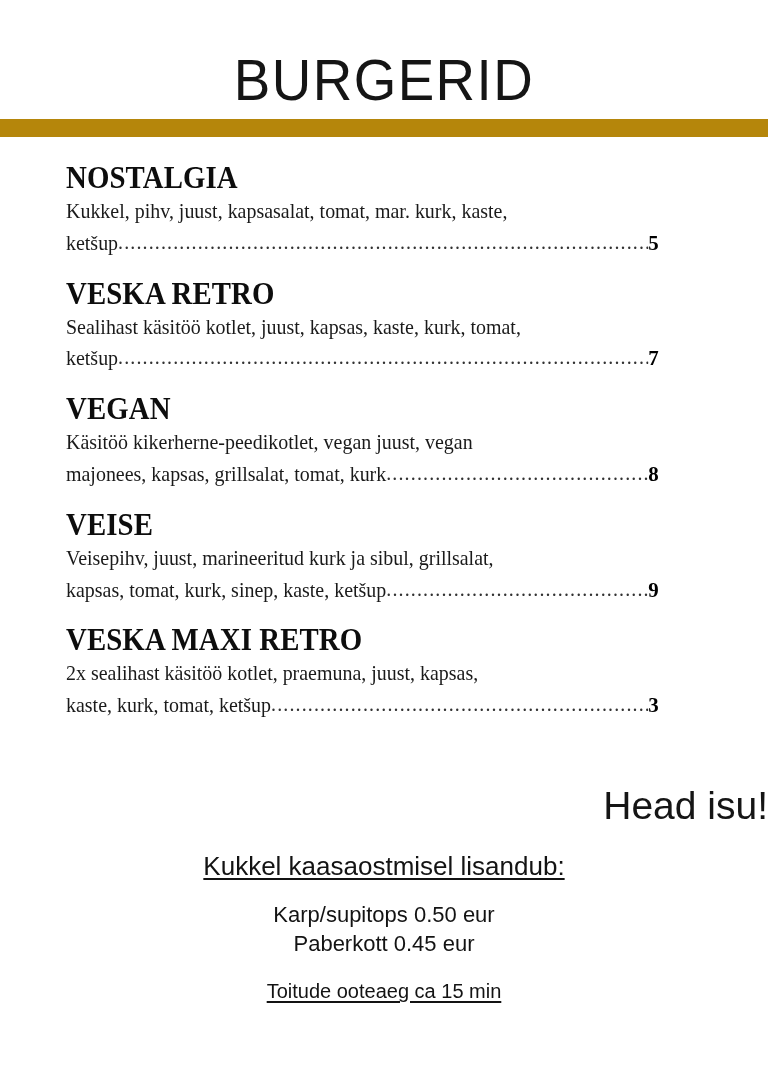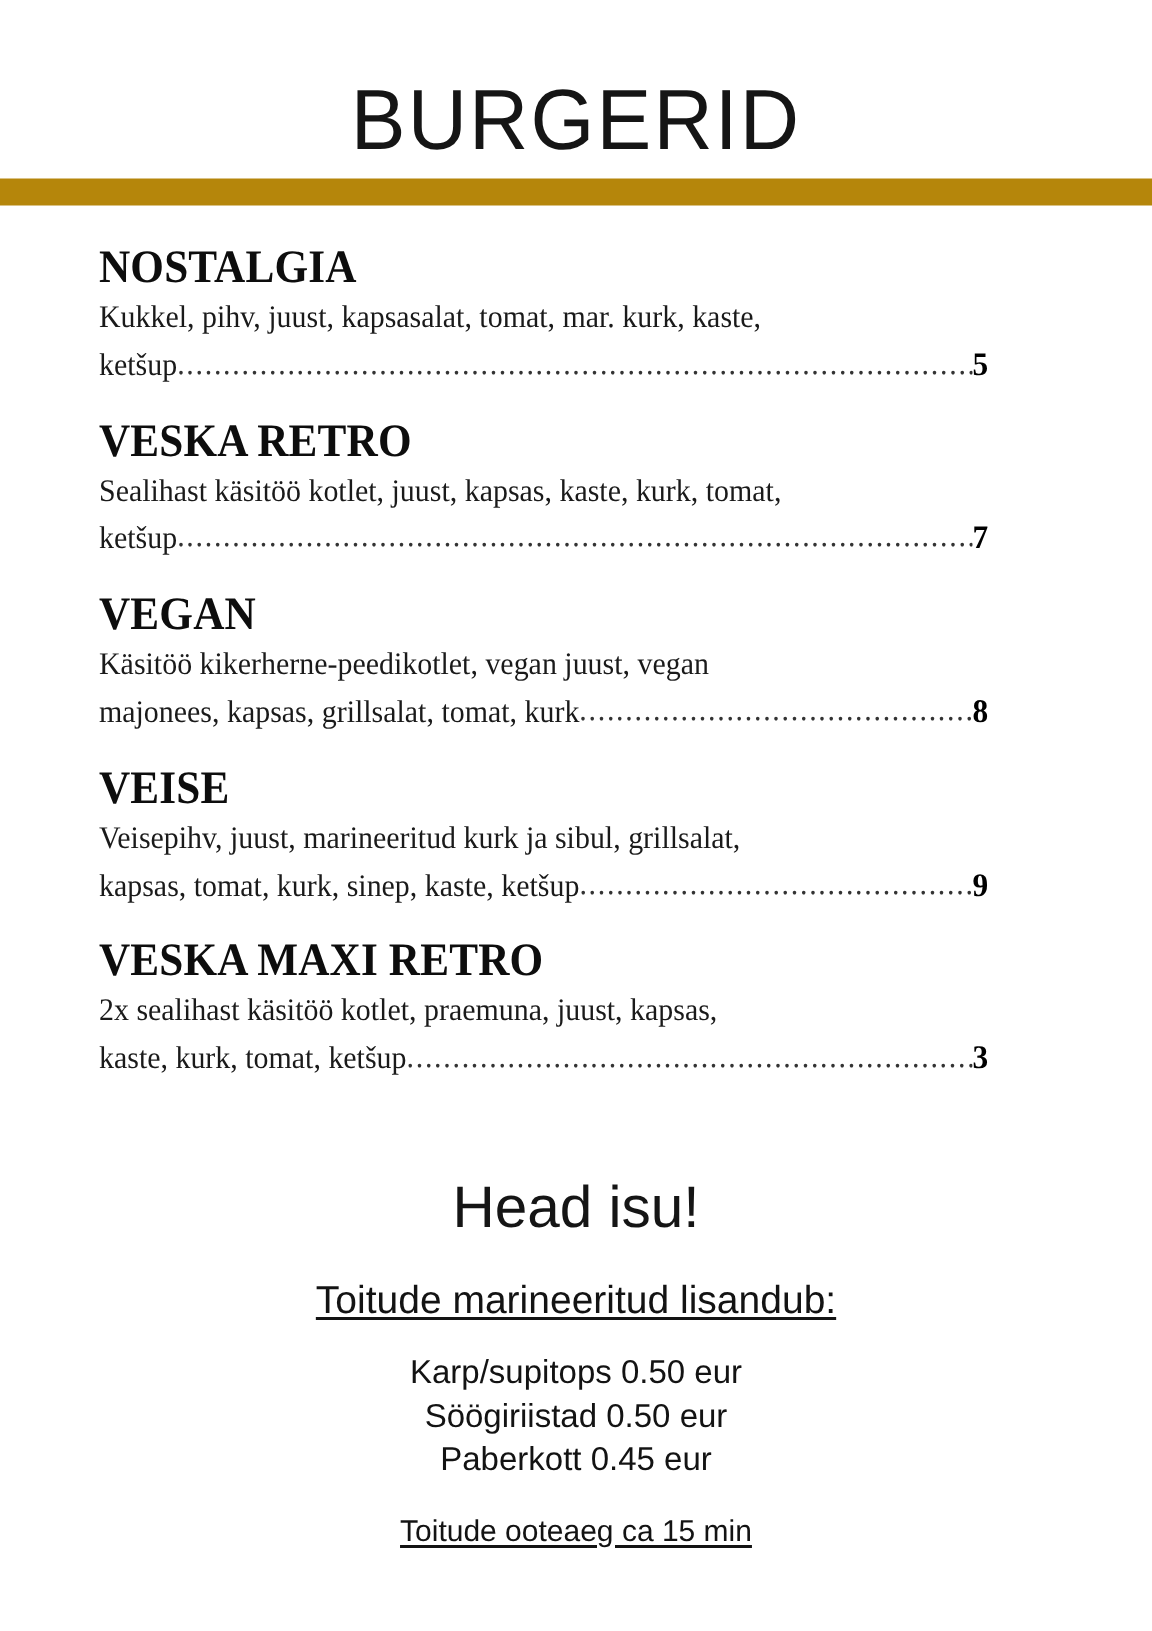--- a/index.html
+++ b/index.html
@@ -105,20 +105,21 @@
     top: 786px;
     width: 768px;
     text-align: center;
   }
   .bon-appetit {
     font-size: 39px;
     font-weight: 400;
     line-height: 1.05;
     color: #151515;
     margin: 0;
+    text-align: right;
   }
   .takeaway-heading {
     font-size: 26px;
     font-weight: 400;
     text-decoration: underline;
     text-underline-offset: 3px;
     color: #131313;
     margin: 24px 0 0 0;
   }
   .surcharges {
@@ -204,20 +205,19 @@
         <span class="dots">......................................................................................................................................................</span>
         <span class="price">3</span>
       </div>
     </div>
   </div>
 
 </div>
 
 <div class="footer">
   <div class="bon-appetit">Head isu!</div>
-  <div class="takeaway-heading">Toitude marineeritud lisandub:</div>
+  <div class="takeaway-heading">Kukkel kaasaostmisel lisandub:</div>
   <div class="surcharges">
     <div class="surcharge-line">Karp/supitops 0.50 eur</div>
-    <div class="surcharge-line">Söögiriistad 0.50 eur</div>
     <div class="surcharge-line">Paberkott 0.45 eur</div>
   </div>
   <div class="wait-note">Toitude ooteaeg ca 15 min</div>
 </div>
 
 </body></html>

